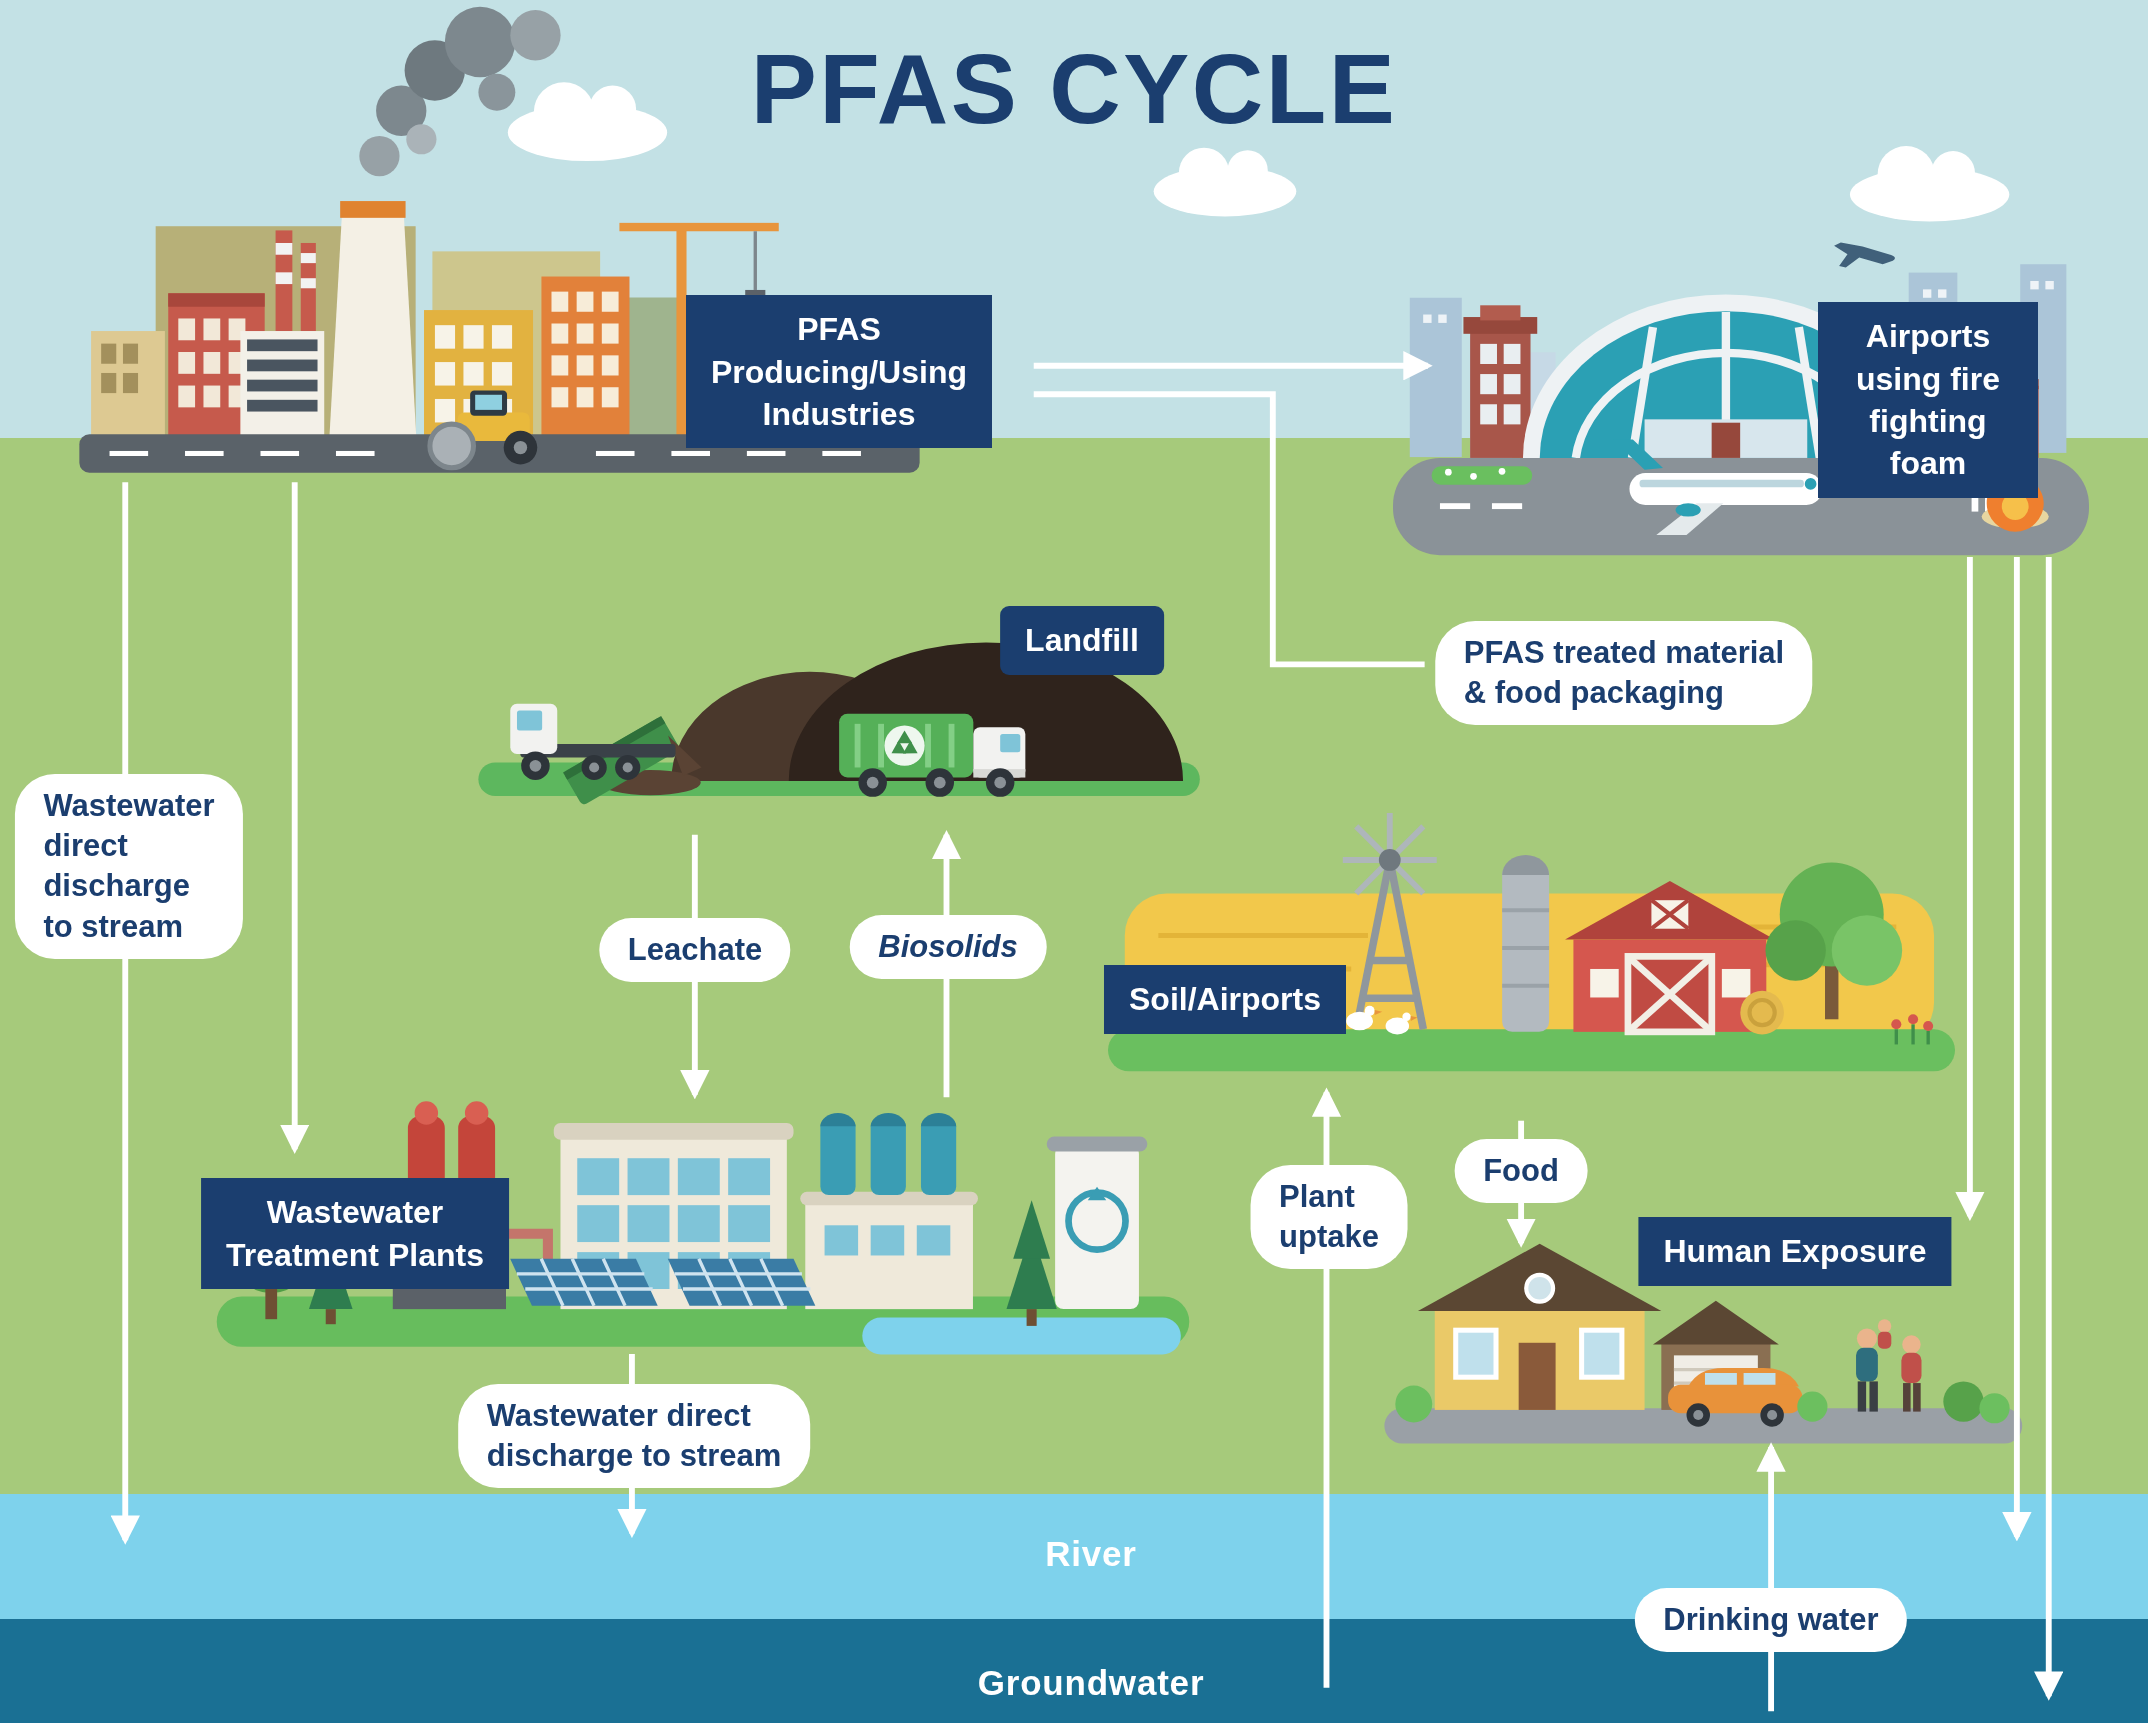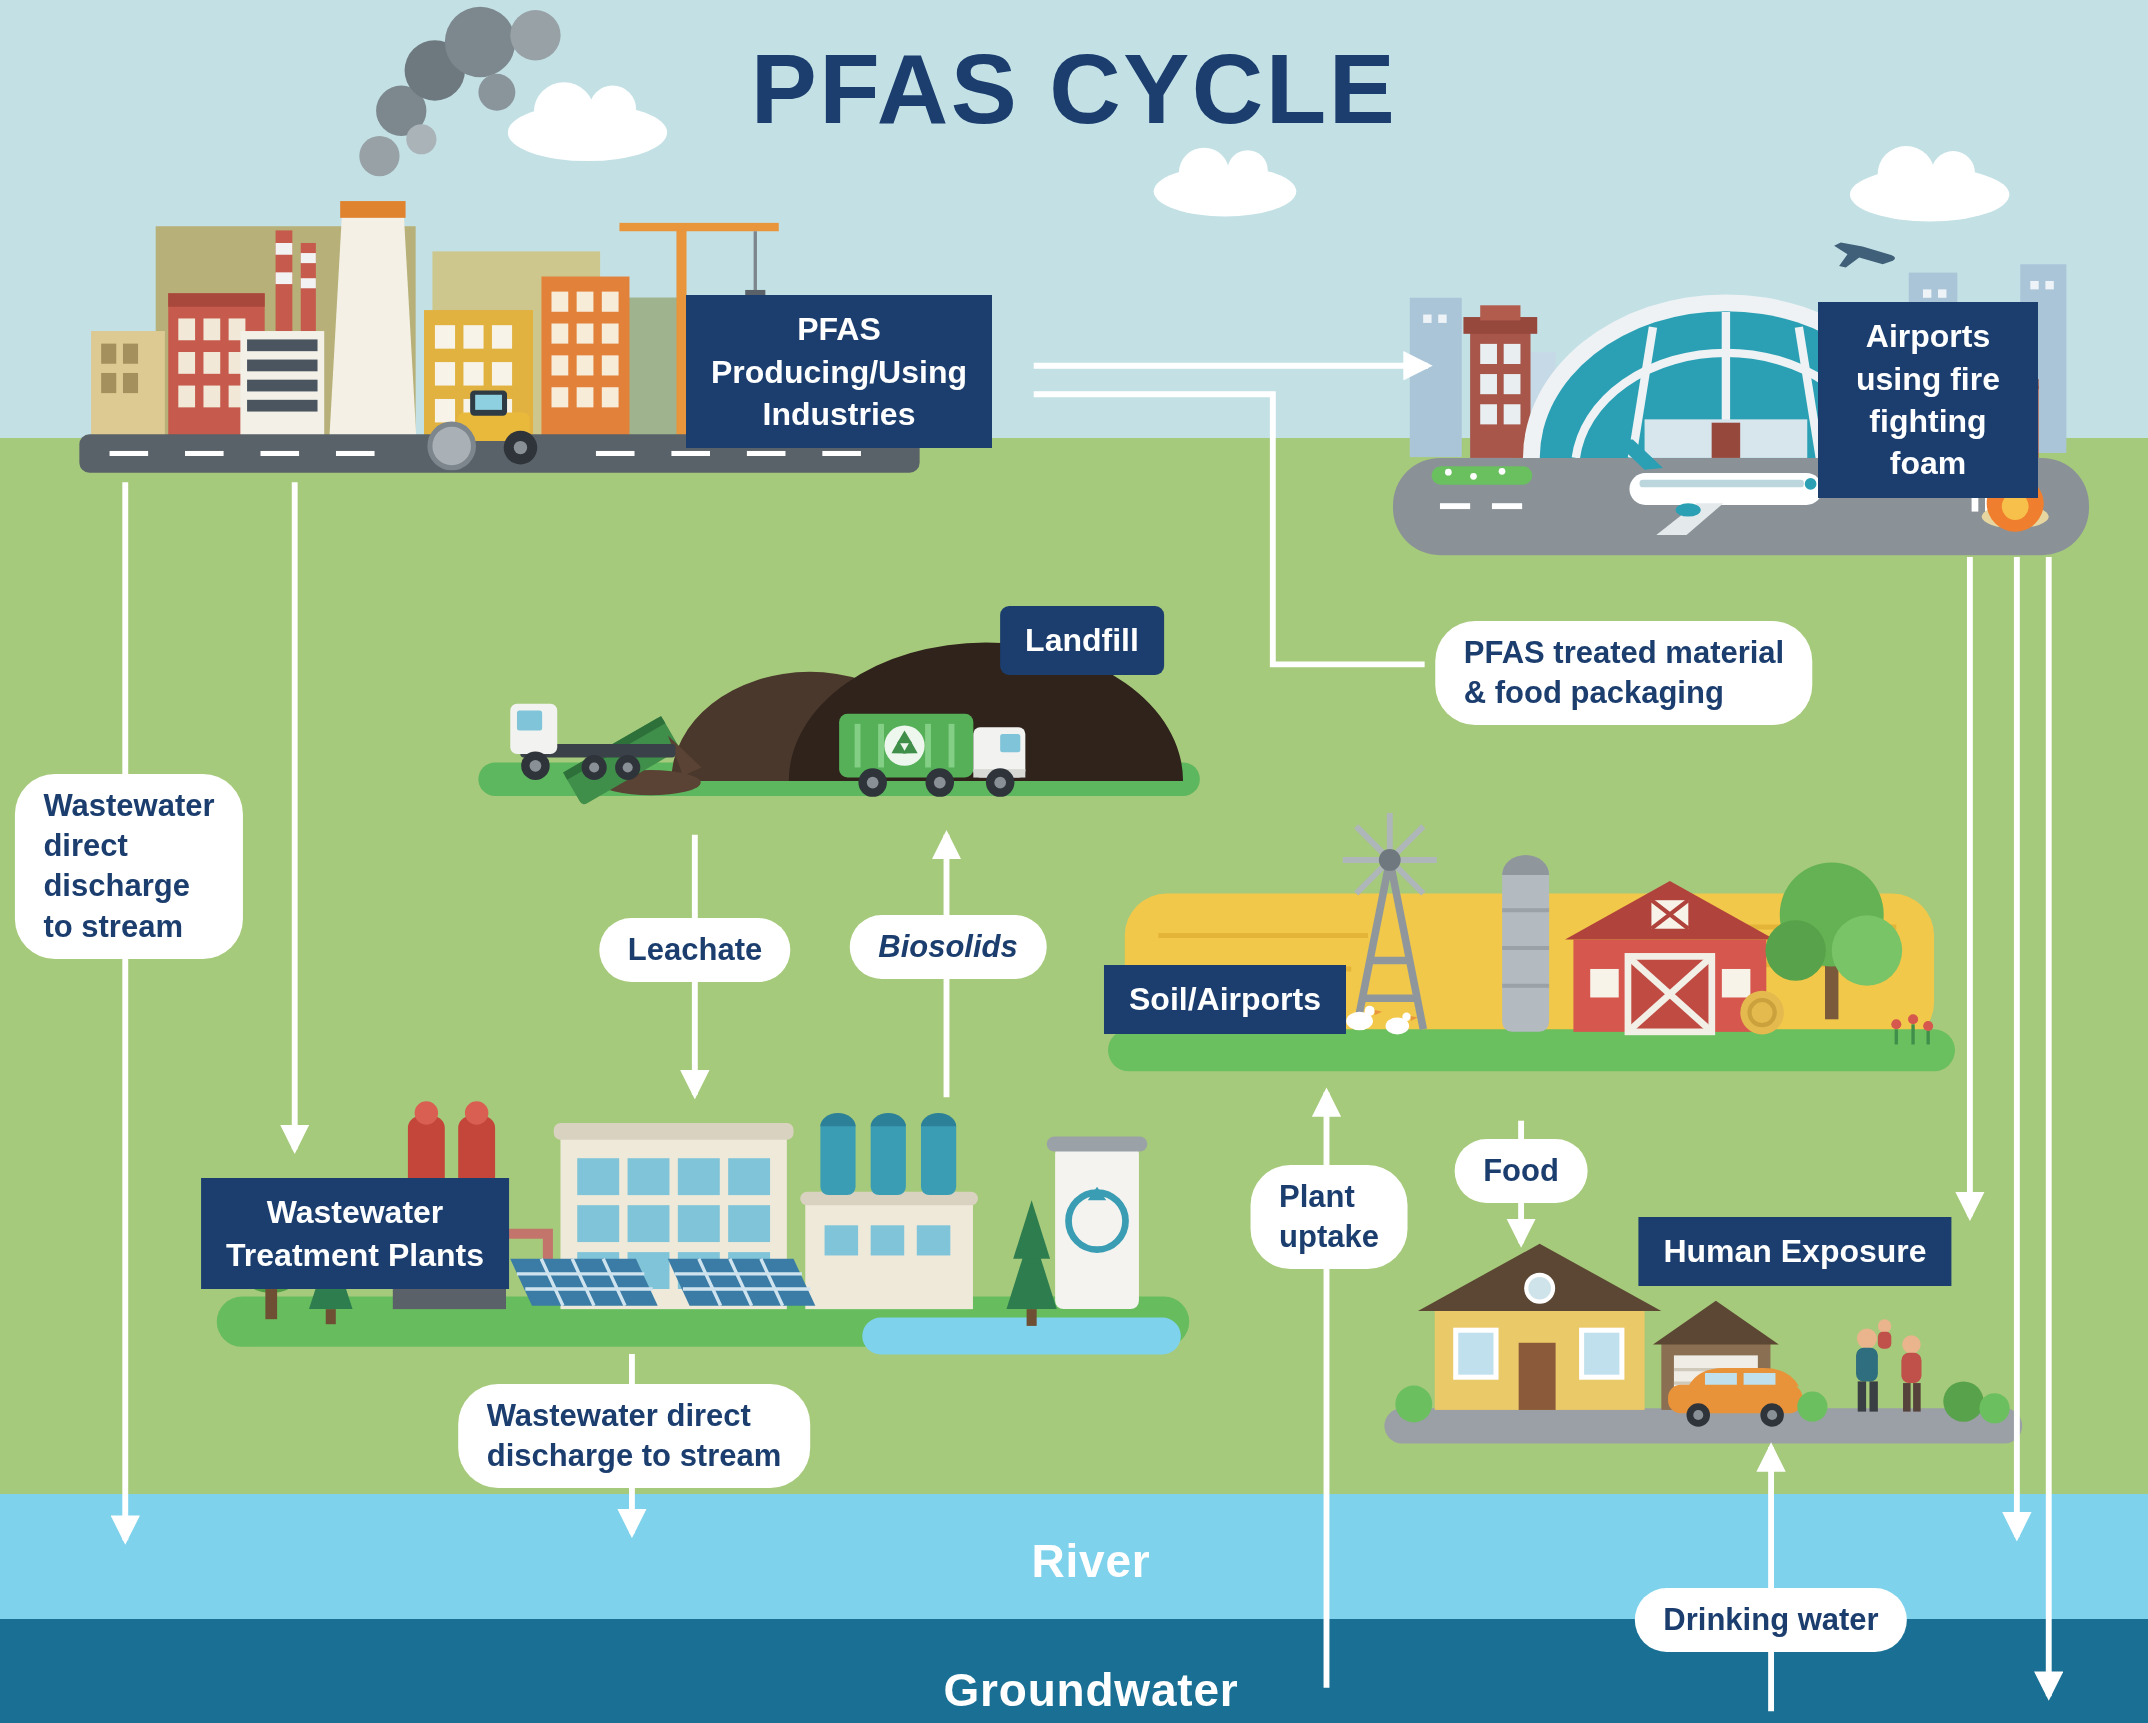--- a/index.html
+++ b/index.html
@@ -15,21 +15,21 @@
   .arrows{position:absolute;left:0;top:0;width:2148px;height:1723px;z-index:3;pointer-events:none;}
   .page-title{position:absolute;top:32px;left:0;width:2148px;text-align:center;
      font-size:99px;font-weight:800;letter-spacing:2.5px;color:#1b3e6f;z-index:5;}
   .node-box{position:absolute;transform:translateX(-50%);background:#1b3e6f;color:#ffffff;
      font-size:32px;font-weight:700;line-height:1.32;text-align:center;
      padding:13.4px 25px;white-space:pre-line;z-index:4;}
   .pill{position:absolute;transform:translateX(-50%);background:#ffffff;color:#1b3e6f;
      font-size:31px;font-weight:700;line-height:1.3;text-align:left;
      padding:11.7px 28.5px;border-radius:40px;white-space:pre-line;z-index:4;}
   .band-label{position:absolute;transform:translateX(-50%);color:#ffffff;
-     font-size:46px;font-weight:700;letter-spacing:0.8px;z-index:4;text-align:center;}
+     font-size:35px;font-weight:700;letter-spacing:0.8px;z-index:4;text-align:center;}
 </style>
 </head>
 <body>
 
 <div class="canvas">
 
   <div class="band band-sky"></div>
   <div class="band band-land"></div>
   <div class="band band-river"></div>
   <div class="band band-ground"></div>

